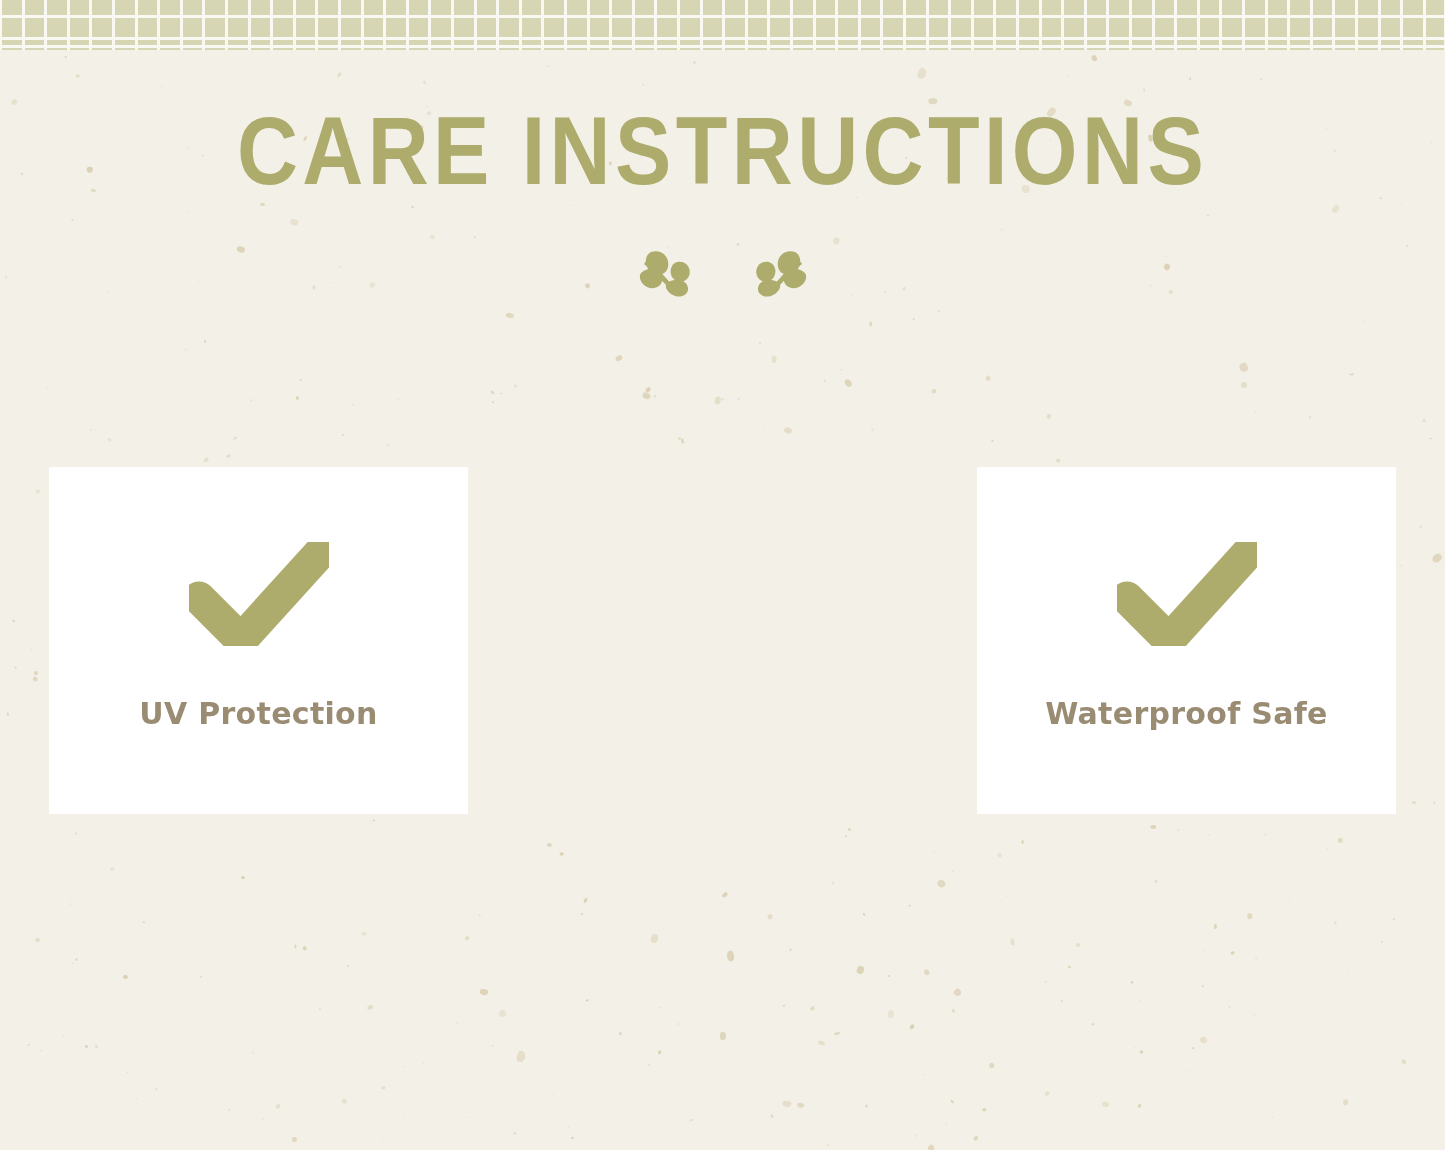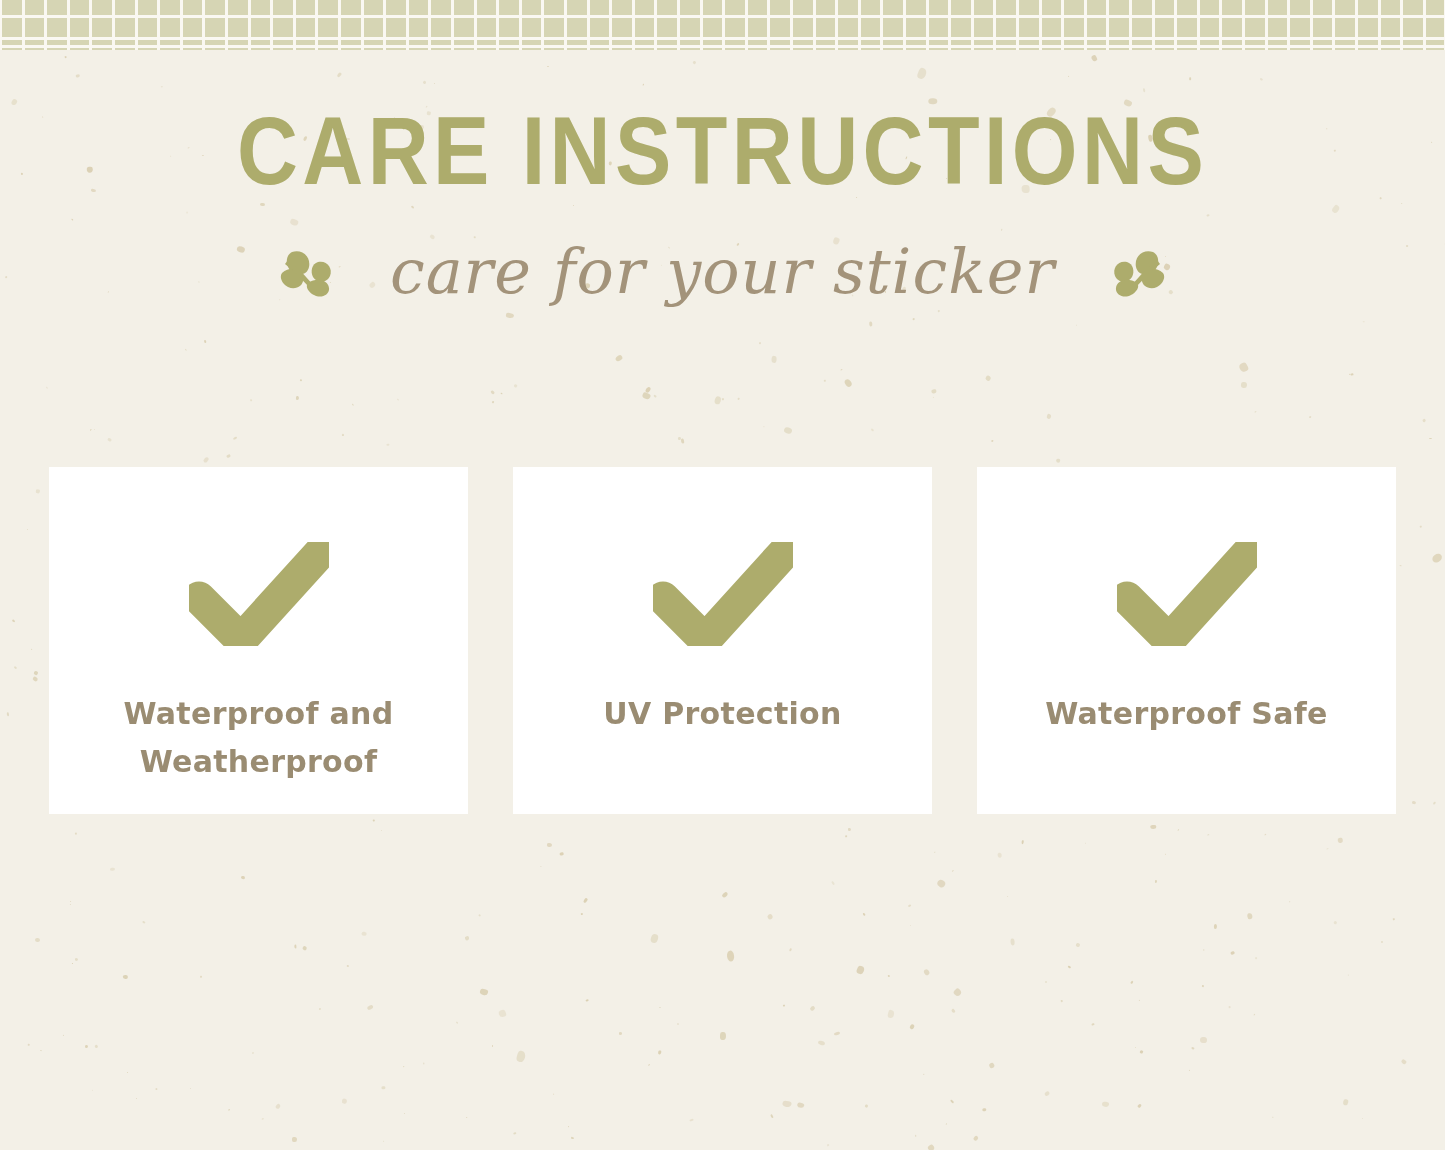--- a/index.html
+++ b/index.html
@@ -462,47 +462,35 @@
       <svg class="leaf" viewBox="0 0 58 52">
         <g fill="#ADAC6C">
           <path d="M12 6 C23 3 31 11 29 21 C27 30 16 31 10 24 C5 18 6 9 12 6 Z"></path>
           <path d="M2 27 C10 20 21 22 23 31 C25 39 16 45 8 41 C2 38 -1 31 2 27 Z"></path>
           <path d="M38 16 C47 14 53 22 50 30 C47 37 37 38 33 31 C30 25 32 18 38 16 Z"></path>
           <path d="M28 37 C37 31 48 34 49 42 C50 49 41 53 34 49 C28 46 25 40 28 37 Z"></path>
           <path d="M8 14 C18 22 28 32 37 44 L34 47 C25 36 15 26 5 18 Z"></path>
         </g>
       </svg>
 
-      <div class="subtitle">care for your sticker</div>
 
       <svg class="leaf" viewBox="0 0 58 52" style="transform: scaleX(-1);">
         <g fill="#ADAC6C">
           <path d="M12 6 C23 3 31 11 29 21 C27 30 16 31 10 24 C5 18 6 9 12 6 Z"></path>
           <path d="M2 27 C10 20 21 22 23 31 C25 39 16 45 8 41 C2 38 -1 31 2 27 Z"></path>
           <path d="M38 16 C47 14 53 22 50 30 C47 37 37 38 33 31 C30 25 32 18 38 16 Z"></path>
           <path d="M28 37 C37 31 48 34 49 42 C50 49 41 53 34 49 C28 46 25 40 28 37 Z"></path>
           <path d="M8 14 C18 22 28 32 37 44 L34 47 C25 36 15 26 5 18 Z"></path>
         </g>
       </svg>
     </div>
   </div>
 
   <div class="cards">
 
-    <div class="card">
-      <div class="check-wrap">
-        <svg viewBox="0 0 140 104" width="140" height="104">
-          <path d="M10 56 L52 98 L130 12" fill="none" stroke="#ADAC6C" stroke-width="33" stroke-linecap="round" stroke-linejoin="round"></path>
-        </svg>
-      </div>
-      <div class="card-label">
-        <div>Waterproof and</div>
-        <div>Weatherproof</div>
-      </div>
-    </div>
 
     <div class="card">
       <div class="check-wrap">
         <svg viewBox="0 0 140 104" width="140" height="104">
           <path d="M10 56 L52 98 L130 12" fill="none" stroke="#ADAC6C" stroke-width="33" stroke-linecap="round" stroke-linejoin="round"></path>
         </svg>
       </div>
       <div class="card-label">
         <div>UV Protection</div>
       </div>

